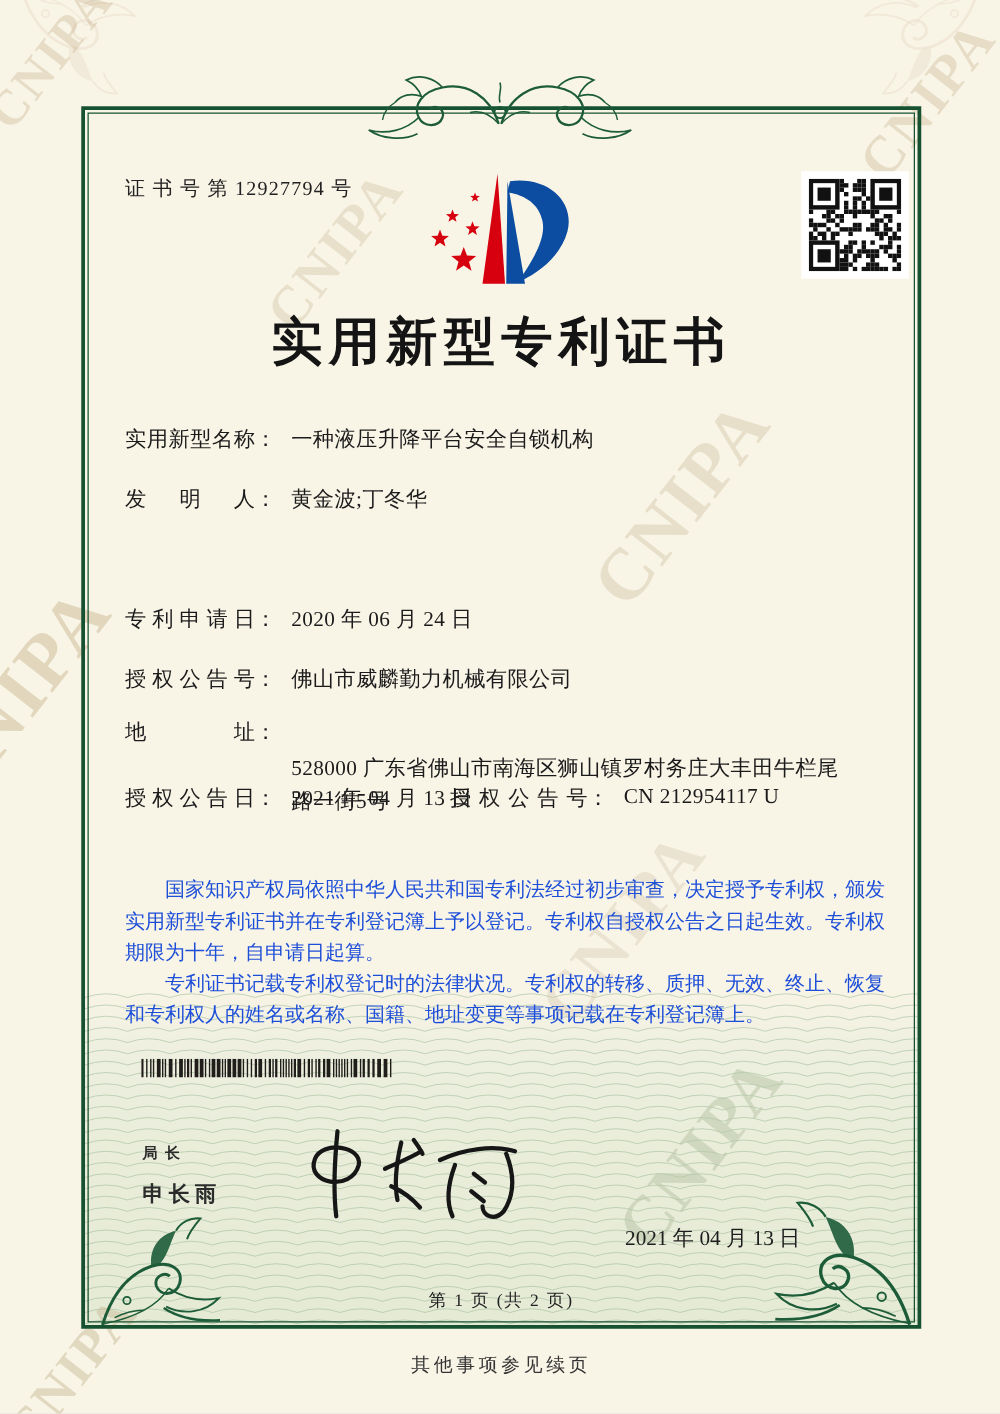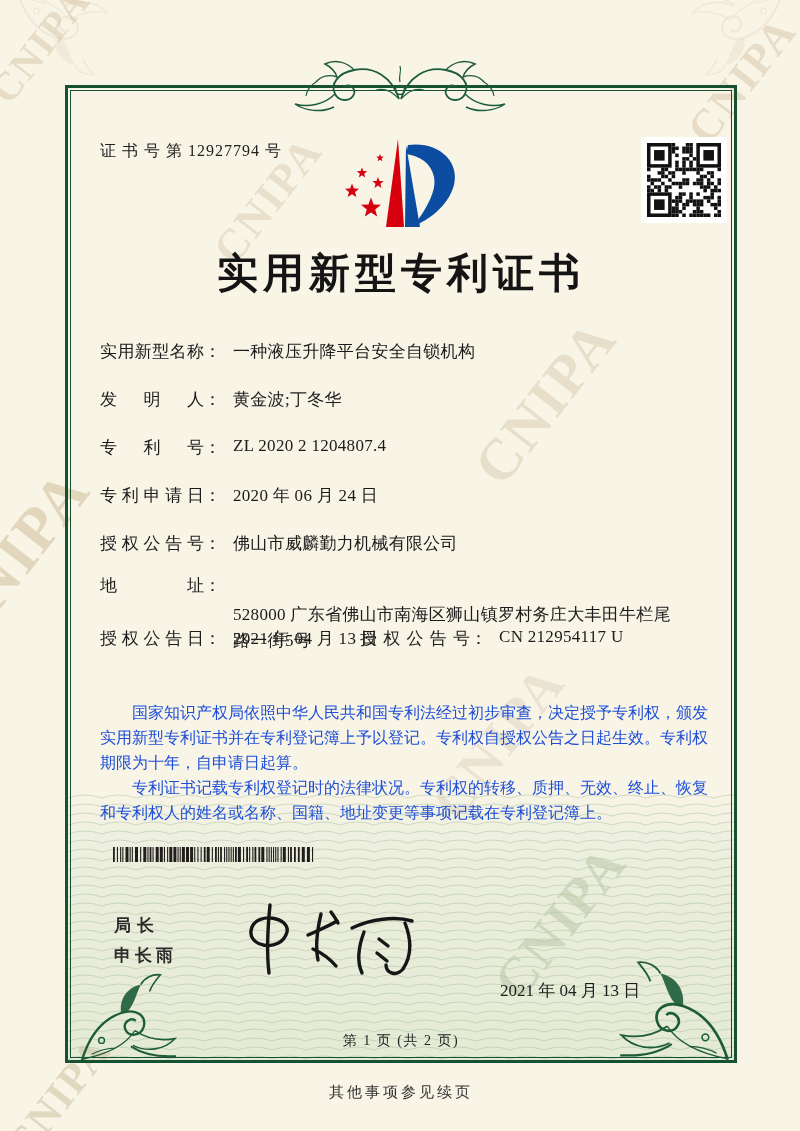--- a/index.html
+++ b/index.html
@@ -34,21 +34,21 @@
   .flabel.w2{width:110px;font-family:Liberation Mono, monospace;}
   .fcolon{vertical-align:top;}
   .fvalue{margin-left:12px;vertical-align:top;letter-spacing:.3px;margin-top:28px;}
   .addr-val{display:inline-block;width:442px;line-height:26px;}
   .pair2{position:absolute;left:260px;top:0;}
   
   .body-text{position:absolute;left:100px;top:656px;width:610px;font-size:16px;line-height:25px;color:#1d4ed8;margin-top:44px;}
   .body-text p{margin:0;text-indent:2em;}
   
   .barcode{position:absolute;left:113px;top:847px;}
-  .director-title{position:absolute;left:114px;top:914px;font-family:var(--sans);font-size:17px;font-weight:600;letter-spacing:6px;color:#2b2b2b;}
+  .director-title{position:absolute;left:114px;top:914px;font-family:var(--sans);font-size:12px;font-weight:600;letter-spacing:6px;color:#2b2b2b;}
   .director-name{position:absolute;left:114px;top:944px;font-family:var(--sans);font-size:17px;font-weight:600;letter-spacing:4px;color:#2b2b2b;}
   .signature{position:absolute;left:238px;top:901px;}
   .issue-date{position:absolute;left:500px;top:979px;font-size:17px;color:#1d1d1d;}
   .page-info{position:absolute;left:65px;top:1032px;width:672px;text-align:center;font-size:14px;letter-spacing:1.5px;color:#222;}
   .cont-note{position:absolute;left:65px;top:1083px;width:672px;text-align:center;font-size:15px;letter-spacing:3px;color:#333;}
   
   .orn{position:absolute;pointer-events:none;}
 </style>
 </head>
 <body>
@@ -323,23 +323,20 @@
   </svg>
 
   <div class="title">实用新型专利证书</div>
 
   <div class="frow" style="top:340px">
     <span class="flabel">实用新型名称</span><span class="fcolon">：</span><span class="fvalue">一种液压升降平台安全自锁机构</span>
   </div>
   <div class="frow" style="top:388px">
     <span class="flabel">发明人</span><span class="fcolon">：</span><span class="fvalue">黄金波;丁冬华</span>
   </div>
-  <div class="frow" style="top:436px">
-    <span class="flabel">专利号</span><span class="fcolon">：</span><span class="fvalue">ZL 2020 2 1204807.4</span>
-  </div>
   <div class="frow" style="top:484px">
     <span class="flabel">专利申请日</span><span class="fcolon">：</span><span class="fvalue">2020 年 06 月 24 日</span>
   </div>
   <div class="frow" style="top:532px">
     <span class="flabel">授权公告号</span><span class="fcolon">：</span><span class="fvalue">佛山市威麟勤力机械有限公司</span>
   </div>
   <div class="frow" style="top:574px">
     <span class="flabel">地址</span><span class="fcolon">：</span><span class="fvalue addr-val">528000 广东省佛山市南海区狮山镇罗村务庄大丰田牛栏尾路一街5号</span>
   </div>
   <div class="frow" style="top:627px">

